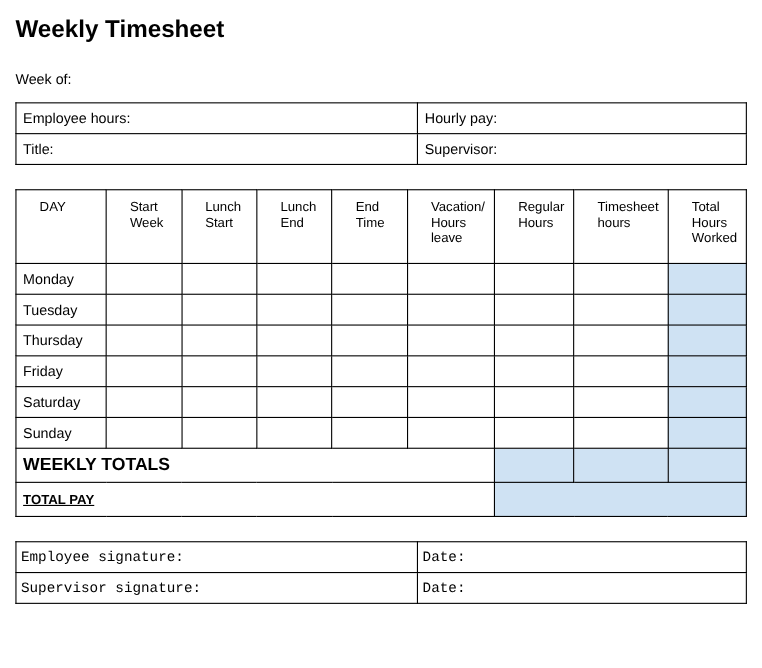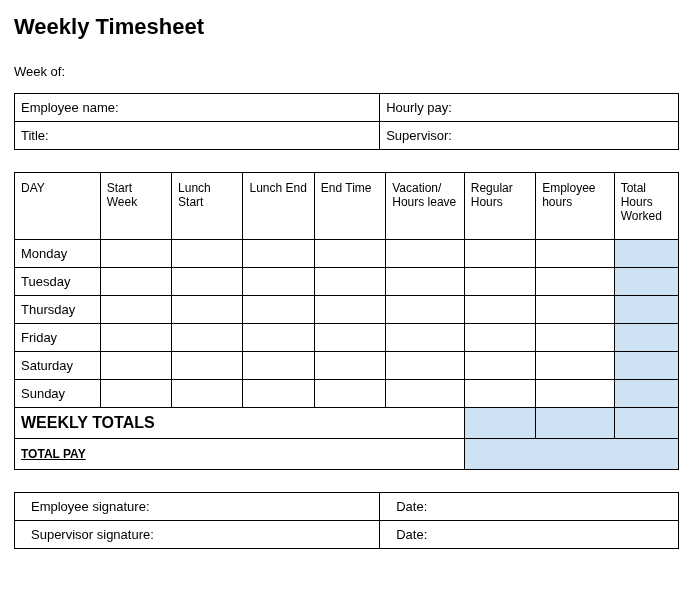--- a/index.html
+++ b/index.html
@@ -38,21 +38,21 @@
     width: 55%;
   }
   .info-table td:last-child {
     width: 45%;
   }
   .gap {
     height: 22px;
   }
   .main-table th {
     font-size: 12px;
-    padding: 8px 6px 16px 6px;
+    padding: 8px 6px 16px 21px;
   }
   .main-table td, .main-table th {
     height: 28px;
   }
   .col-day { width: 12%; }
   .col-time { width: 10%; }
   .col-vac { width: 11%; }
   .col-reg { width: 10%; }
   .col-ot { width: 11%; }
   .col-total { width: 9%; }
@@ -64,37 +64,38 @@
     font-size: 16px;
   }
   .tp-row td.tp-label {
     font-weight: bold;
     font-size: 12px;
     padding-top: 8px;
     padding-bottom: 8px;
     text-decoration: underline;
   }
   .sig-table td {
-    padding: 6px 16px;
+    padding: 6px 4px;
+    font-family: Liberation Mono, monospace;
   }
   .sig-table td:first-child {
     width: 55%;
   }
 </style>
 </head>
 <body>
 
 <h1>Weekly Timesheet</h1>
 
 <div class="week-of">Week of:</div>
 
 <table class="info-table">
   <tbody>
       <tr>
-    <td class="label-cell">Employee name:</td>
+    <td class="label-cell">Employee hours:</td>
     <td>Hourly pay:</td>
   </tr>
   <tr>
     <td class="label-cell">Title:</td>
     <td>Supervisor:</td>
   </tr>
 </tbody>
   </table>
 
 <div class="gap"></div>
@@ -102,21 +103,21 @@
 <table class="main-table">
   <tbody>
       <tr>
     <th class="col-day">DAY</th>
     <th class="col-time">Start Week</th>
     <th class="col-time">Lunch Start</th>
     <th class="col-time">Lunch End</th>
     <th class="col-time">End Time</th>
     <th class="col-vac">Vacation/ Hours leave</th>
     <th class="col-reg">Regular Hours</th>
-    <th class="col-ot">Employee hours</th>
+    <th class="col-ot">Timesheet hours</th>
     <th class="col-total">Total Hours Worked</th>
   </tr>
   <tr>
     <td>Monday</td>
     <td></td>
     <td></td>
     <td></td>
     <td></td>
     <td></td>
     <td></td>

